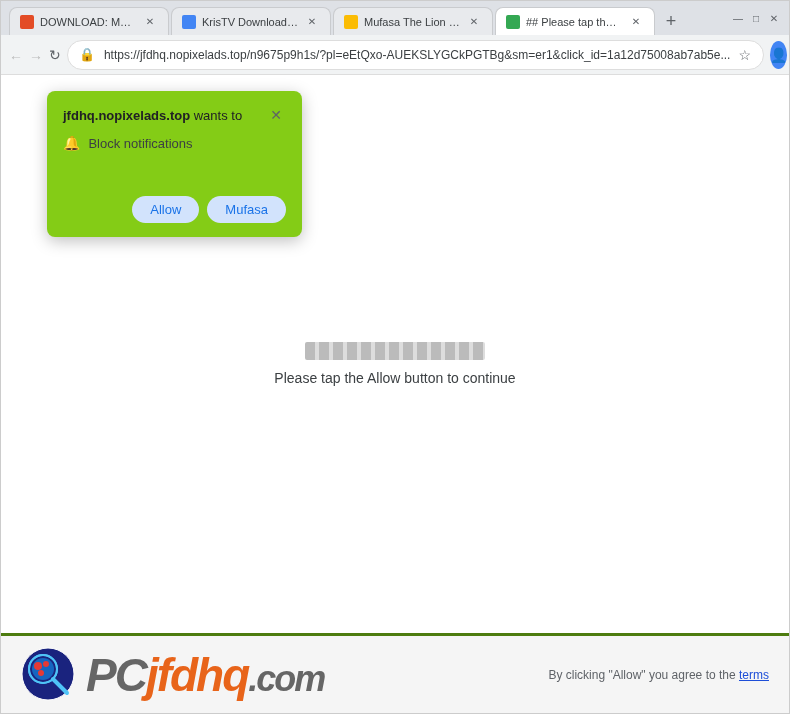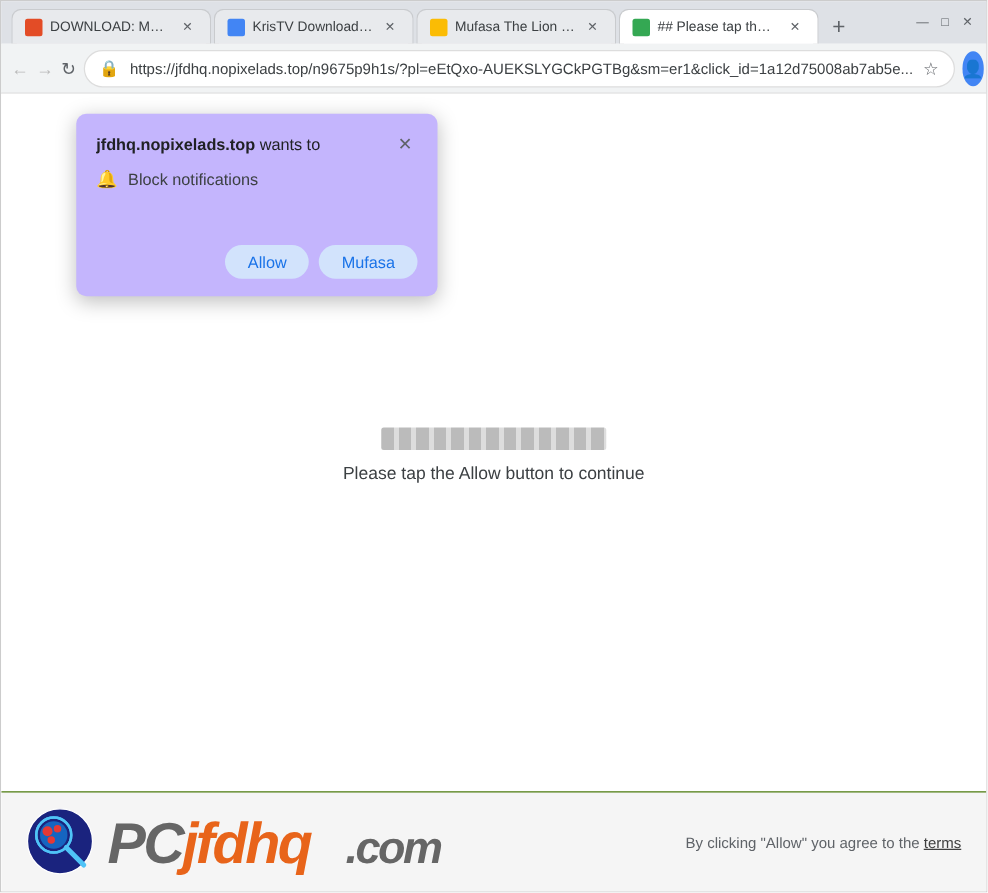--- a/index.html
+++ b/index.html
@@ -172,23 +172,23 @@
       height: 60px;
       background: #c1c1c1;
       border-radius: 4px;
       margin-top: 2px;
     }
 
     
     .permission-popup {
       position: absolute;
       top: 16px;
-      left: 60px;
-      width: 289px;
-      background: #c4b5fd;
+      left: 46px;
+      width: 255px;
+      background: #84cc16;
       border-radius: 8px;
       box-shadow: 0 4px 16px rgba(0,0,0,0.25);
       padding: 14px 16px;
       z-index: 100;
     }
     .popup-header {
       display: flex;
       align-items: center;
       justify-content: space-between;
       margin-bottom: 10px;
@@ -282,38 +282,38 @@
     .bottom-branding {
       position: absolute;
       bottom: 0;
       left: 0;
       right: 0;
       height: 80px;
       display: flex;
       align-items: center;
       padding: 0 20px;
       background: #f5f5f5;
-      border-top: 1px solid #4d7c0f;
+      border-top: 3px solid #4d7c0f;
     }
     .logo-area {
       display: flex;
       align-items: center;
       gap: 10px;
     }
     .pc-logo-icon {
       width: 55px;
       height: 55px;
     }
     .bottom-terms {
       margin-left: auto;
       font-size: 12px;
       color: #5f6368;
     }
     .terms-link {
-      color: #404040;
+      color: #1d4ed8;
       text-decoration: underline;
       cursor: pointer;
     }
   </style>
 </head>
 <body>
 
 <div class="browser-window">
 
   <div class="title-bar">
@@ -413,21 +413,21 @@
           <circle cx="22" cy="22" r="11" fill="#1565c0"></circle>
           <circle cx="17" cy="19" r="4" fill="#e53935"></circle>
           <circle cx="25" cy="17" r="3" fill="#e53935"></circle>
           <circle cx="20" cy="26" r="3" fill="#e53935"></circle>
           <line x1="32" y1="32" x2="46" y2="46" stroke="#4fc3f7" stroke-width="4" stroke-linecap="round"></line>
           <circle cx="22" cy="22" r="14" fill="none" stroke="#4fc3f7" stroke-width="2"></circle>
         </svg>
         <div style="font-size:46px;font-weight:900;font-style:italic;color:#777;letter-spacing:-2px;line-height:1;display:flex;align-items:baseline;">
           <span style="color:#666;">PC</span>
             <span style="color:#e8641a;">jfdhq</span>
-            <span style="color:#666;font-size:36px;margin-left:28px;">.com</span>
+            <span style="color:#666;font-size:36px;">.com</span>
         </div>
       </div>
       <div class="bottom-terms">
         <span>By clicking "Allow" you agree to the</span>
         <span class="terms-link">terms</span>
       </div>
     </div>
   </div>
 
 </div>

